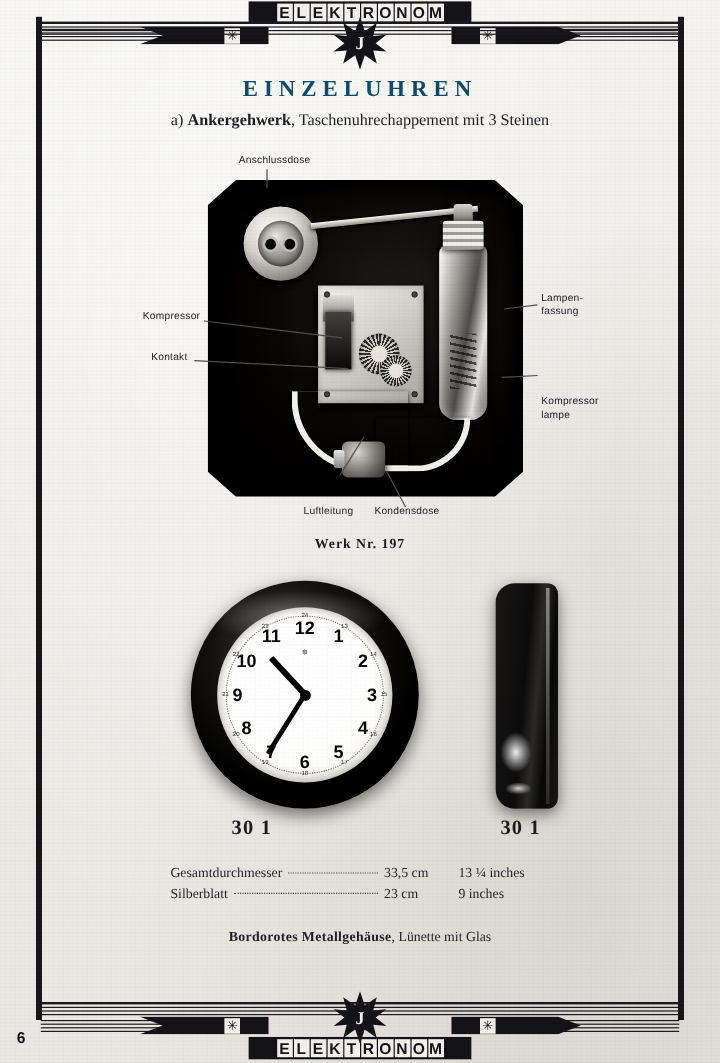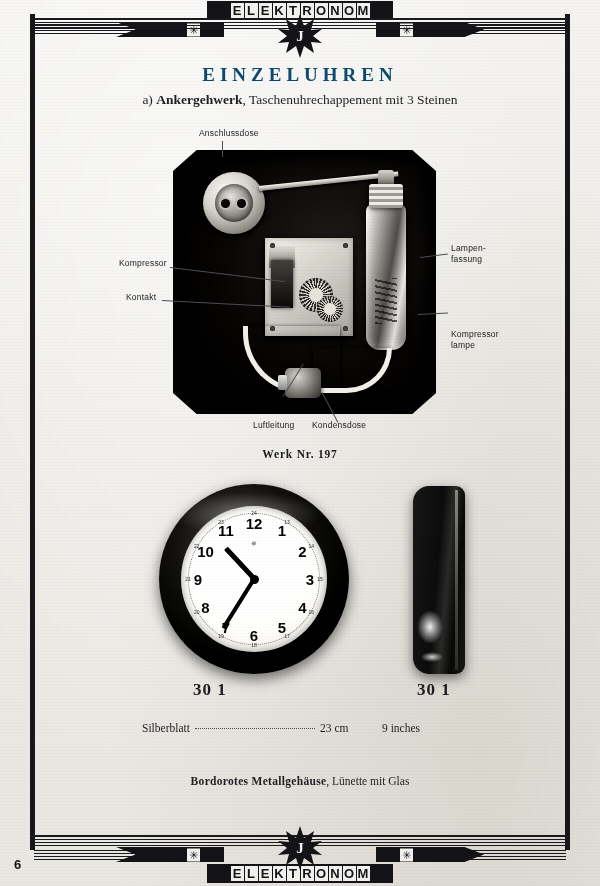--- a/index.html
+++ b/index.html
@@ -565,20 +565,26 @@
     <div class="glow"></div>
     <div class="glow2"></div>
   </div>
 
   <div class="model-no left">30 1</div>
   <div class="model-no right">30 1</div>
 </div>
 
 <div class="specs">
     <div class="spec-row">
+      <span class="spec-label">Gesamtdurchmesser</span>
+      <span class="spec-dots"></span>
+      <span class="spec-cm">33,5 cm</span>
+      <span class="spec-inches">13 ¼ inches</span>
+    </div>
+    <div class="spec-row">
       <span class="spec-label">Silberblatt</span>
       <span class="spec-dots"></span>
       <span class="spec-cm">23   cm</span>
       <span class="spec-inches">9 inches</span>
     </div>
   </div>
 
 <div class="case-note">
   <b>Bordorotes Metallgehäuse</b><span>, Lünette mit Glas</span>
 </div>

